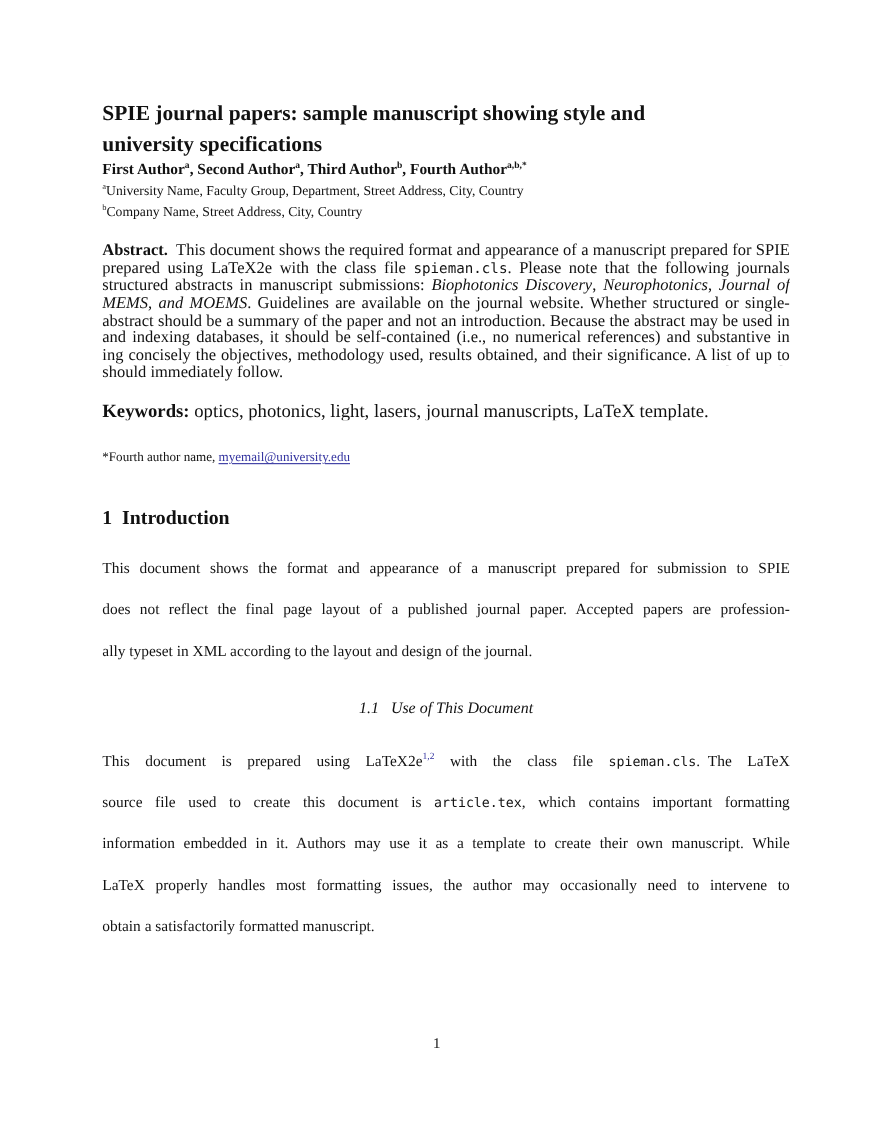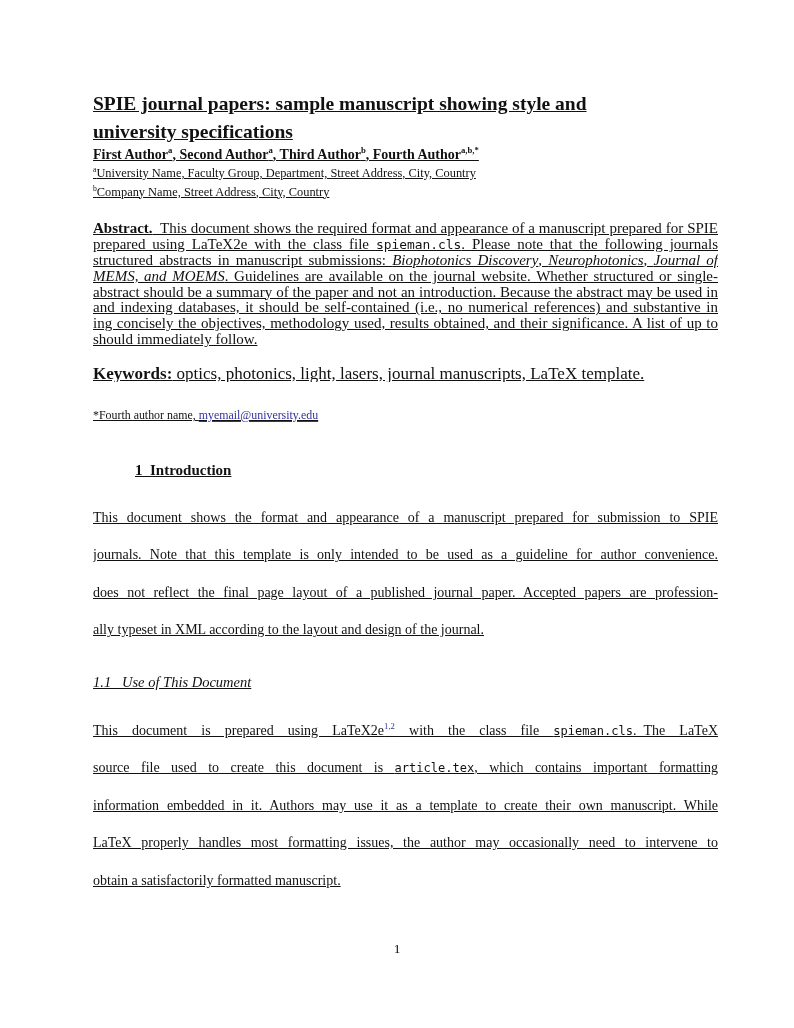--- a/index.html
+++ b/index.html
@@ -1,45 +1,45 @@
 <!DOCTYPE html>
 <html><head>
 <meta charset="utf-8">
 <style>
   html, body { margin:0; padding:0; background:#ffffff; }
   .page {
     position:relative; width:794px; height:1028px; background:#ffffff;
     overflow:hidden; font-family:"Liberation Serif", serif; color:#111111;
   }
-  .content { position:absolute; left:93px; top:0; width:625px;text-decoration:underline; }
+  .content { position:absolute; left:93px; top:0; width:625px; }
 
   .line { position:relative; overflow:hidden; }
   .line.j { text-align:justify; text-align-last:justify; }
 
   
   .blk-title          { margin-top:90px; font-size:19.5px; font-weight:bold; line-height:27.5px; }
   .blk-title .line    { height:27.5px; }
   .blk-authors        { font-size:14px; font-weight:bold; line-height:19px; }
   .blk-authors .line  { height:19px; }
   .blk-affiliation       { font-size:12.4px; line-height:18.5px; }
   .blk-affiliation .line { height:18.5px; }
   .blk-abstract        { margin-top:20px; font-size:15px; line-height:15.9px; }
   .blk-abstract .line  { height:15.9px; }
   .blk-keywords        { margin-top:18px; font-size:17px; line-height:15.9px; }
   .blk-keywords .line  { height:15.9px; }
   .blk-correspondence        { margin-top:26px; font-size:11.9px; line-height:15.9px; }
   .blk-correspondence .line  { height:15.9px; }
-  .blk-section         { margin-top:37px; font-size:15px; font-weight:bold; line-height:18px;margin-left:42px; }
+  .blk-section         { margin-top:37px; font-size:18px; font-weight:bold; line-height:18px; }
   .blk-section .line   { height:18px; }
   .blk-body            { margin-top:20px; font-size:14px; line-height:37.5px; }
   .blk-body .line      { height:37.5px; }
   .blk-body2           { margin-top:21px; font-size:14px; line-height:37.5px; }
   .blk-body2 .line     { height:37.5px; }
   .blk-subsection        { margin-top:24px; font-size:14.5px; font-style:italic; line-height:18px; }
-  .blk-subsection .line  { height:18px; }
+  .blk-subsection .line  { height:18px;text-align:center; }
 
   
   .seg-b    { font-weight:bold; }
   .seg-i    { font-style:italic; }
   .seg-m    { font-family:"DejaVu Sans Mono", monospace; font-size:0.86em; }
   .seg-sup  { vertical-align:super; font-size:0.62em; line-height:0; }
   .seg-csup { vertical-align:super; font-size:0.62em; line-height:0; color:#32329f; text-decoration:none; cursor:pointer; }
   .seg-link { color:#32329f; text-decoration:underline; text-underline-offset:2px; cursor:pointer; }
 
   .footer {
@@ -77,21 +77,20 @@
         <div class="line"><span class="seg-b">Keywords:</span><span> optics, photonics, light, lasers, journal manuscripts, LaTeX template.</span></div>
       </div>
       <div class="blk blk-correspondence">
         <div class="line"><span>*Fourth author name, </span><a class="seg-link">myemail@university.edu</a></div>
       </div>
       <div class="blk blk-section">
         <div class="line"><span>1 Introduction</span></div>
       </div>
       <div class="blk blk-body">
         <div class="line j"><span>This document shows the format and appearance of a manuscript prepared for submission to SPIE</span></div>
-        <div class="line j"><span>journals. Note that this template is only intended to be used as a guideline for author convenience.</span></div>
         <div class="line j"><span>does not reflect the final page layout of a published journal paper. Accepted papers are profession-</span></div>
         <div class="line"><span>ally typeset in XML according to the layout and design of the journal.</span></div>
       </div>
       <div class="blk blk-subsection">
         <div class="line"><span>1.1  Use of This Document</span></div>
       </div>
       <div class="blk blk-body2">
         <div class="line j"><span>This document is prepared using LaTeX2e</span><a class="seg-csup">1,2</a><span> with the class file </span><span class="seg-m">spieman.cls</span><span>. The LaTeX</span></div>
         <div class="line j"><span>source file used to create this document is </span><span class="seg-m">article.tex</span><span>, which contains important formatting</span></div>
         <div class="line j"><span>information embedded in it. Authors may use it as a template to create their own manuscript. While</span></div>

